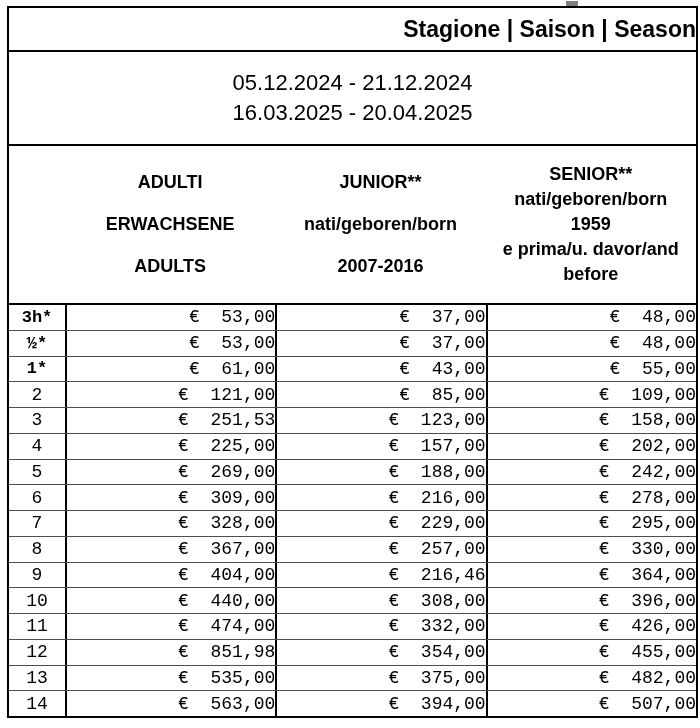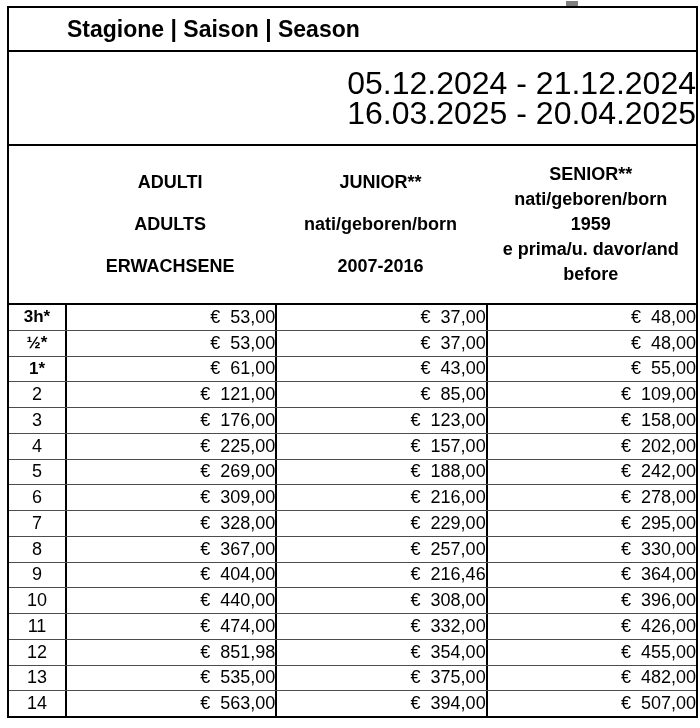--- a/index.html
+++ b/index.html
@@ -16,52 +16,52 @@
     width: 691px; height: 712px;
     box-sizing: border-box;
     border: 2px solid #000;
     display: flex; flex-direction: column;
     background: #fff;
   }
   .title-row {
     flex: 0 0 44px;
     box-sizing: border-box;
     border-bottom: 2px solid #000;
-    display: flex; align-items: center; justify-content: flex-start;
+    display: flex; align-items: center; justify-content: flex-end;
     padding-left: 58px;
     font-weight: bold; font-size: 23px;
   }
   .dates-row {
     flex: 0 0 94px;
     box-sizing: border-box;
     border-bottom: 2px solid #000;
     display: flex; flex-direction: column;
-    align-items: flex-end; justify-content: center;
-    font-size: 32px; line-height: 30px;
+    align-items: center; justify-content: center;
+    font-size: 22px; line-height: 30px;
   }
   .header-row {
     flex: 0 0 157px;
     box-sizing: border-box;
     border-bottom: 2px solid #000;
     display: flex;
   }
   .header-spacer { width: 56px; }
   .header-cell {
     flex: 1;
     display: flex; flex-direction: column;
     padding: 16px 0;
   }
   .header-block {
     flex: 1;
     display: flex; flex-direction: column;
     align-items: center; justify-content: center;
     text-align: center;
     font-weight: bold; font-size: 18px; line-height: 25px;
   }
-  .rows { flex: 1 1 auto; display: flex; flex-direction: column; }
+  .rows { flex: 1 1 auto; display: flex; flex-direction: column; font-family: Liberation Mono, monospace; }
   .data-row { flex: 1; display: flex; }
   .data-row + .data-row { border-top: 1px solid #4d4d4d; }
   .label-cell {
     width: 56px; box-sizing: border-box;
     display: flex; align-items: center; justify-content: center;
     font-size: 18px;
   }
   .label-cell.bold { font-weight: bold; font-size: 17px; }
   .price-cell {
     flex: 1; box-sizing: border-box;
@@ -87,24 +87,24 @@
     <div>05.12.2024 - 21.12.2024</div>
     <div>16.03.2025 - 20.04.2025</div>
   </div>
   <div class="header-row" id="header-row">
     <div class="header-spacer"></div>
   <div class="header-cell">
         <div class="header-block">
           <div>ADULTI</div>
         </div>
         <div class="header-block">
+          <div>ERWACHSENE</div>
+        </div>
+        <div class="header-block">
           <div>ADULTS</div>
-        </div>
-        <div class="header-block">
-          <div>ERWACHSENE</div>
         </div>
       </div>
       <div class="header-cell">
         <div class="header-block">
           <div>JUNIOR**</div>
         </div>
         <div class="header-block">
           <div>nati/geboren/born</div>
         </div>
         <div class="header-block">
@@ -145,21 +145,21 @@
         <div class="price-cell">€  55,00</div>
       </div>
       <div class="data-row">
         <div class="label-cell">2</div>
         <div class="price-cell">€  121,00</div>
         <div class="price-cell">€  85,00</div>
         <div class="price-cell">€  109,00</div>
       </div>
       <div class="data-row">
         <div class="label-cell">3</div>
-        <div class="price-cell">€  176,00</div>
+        <div class="price-cell">€  251,53</div>
         <div class="price-cell">€  123,00</div>
         <div class="price-cell">€  158,00</div>
       </div>
       <div class="data-row">
         <div class="label-cell">4</div>
         <div class="price-cell">€  225,00</div>
         <div class="price-cell">€  157,00</div>
         <div class="price-cell">€  202,00</div>
       </div>
       <div class="data-row">

